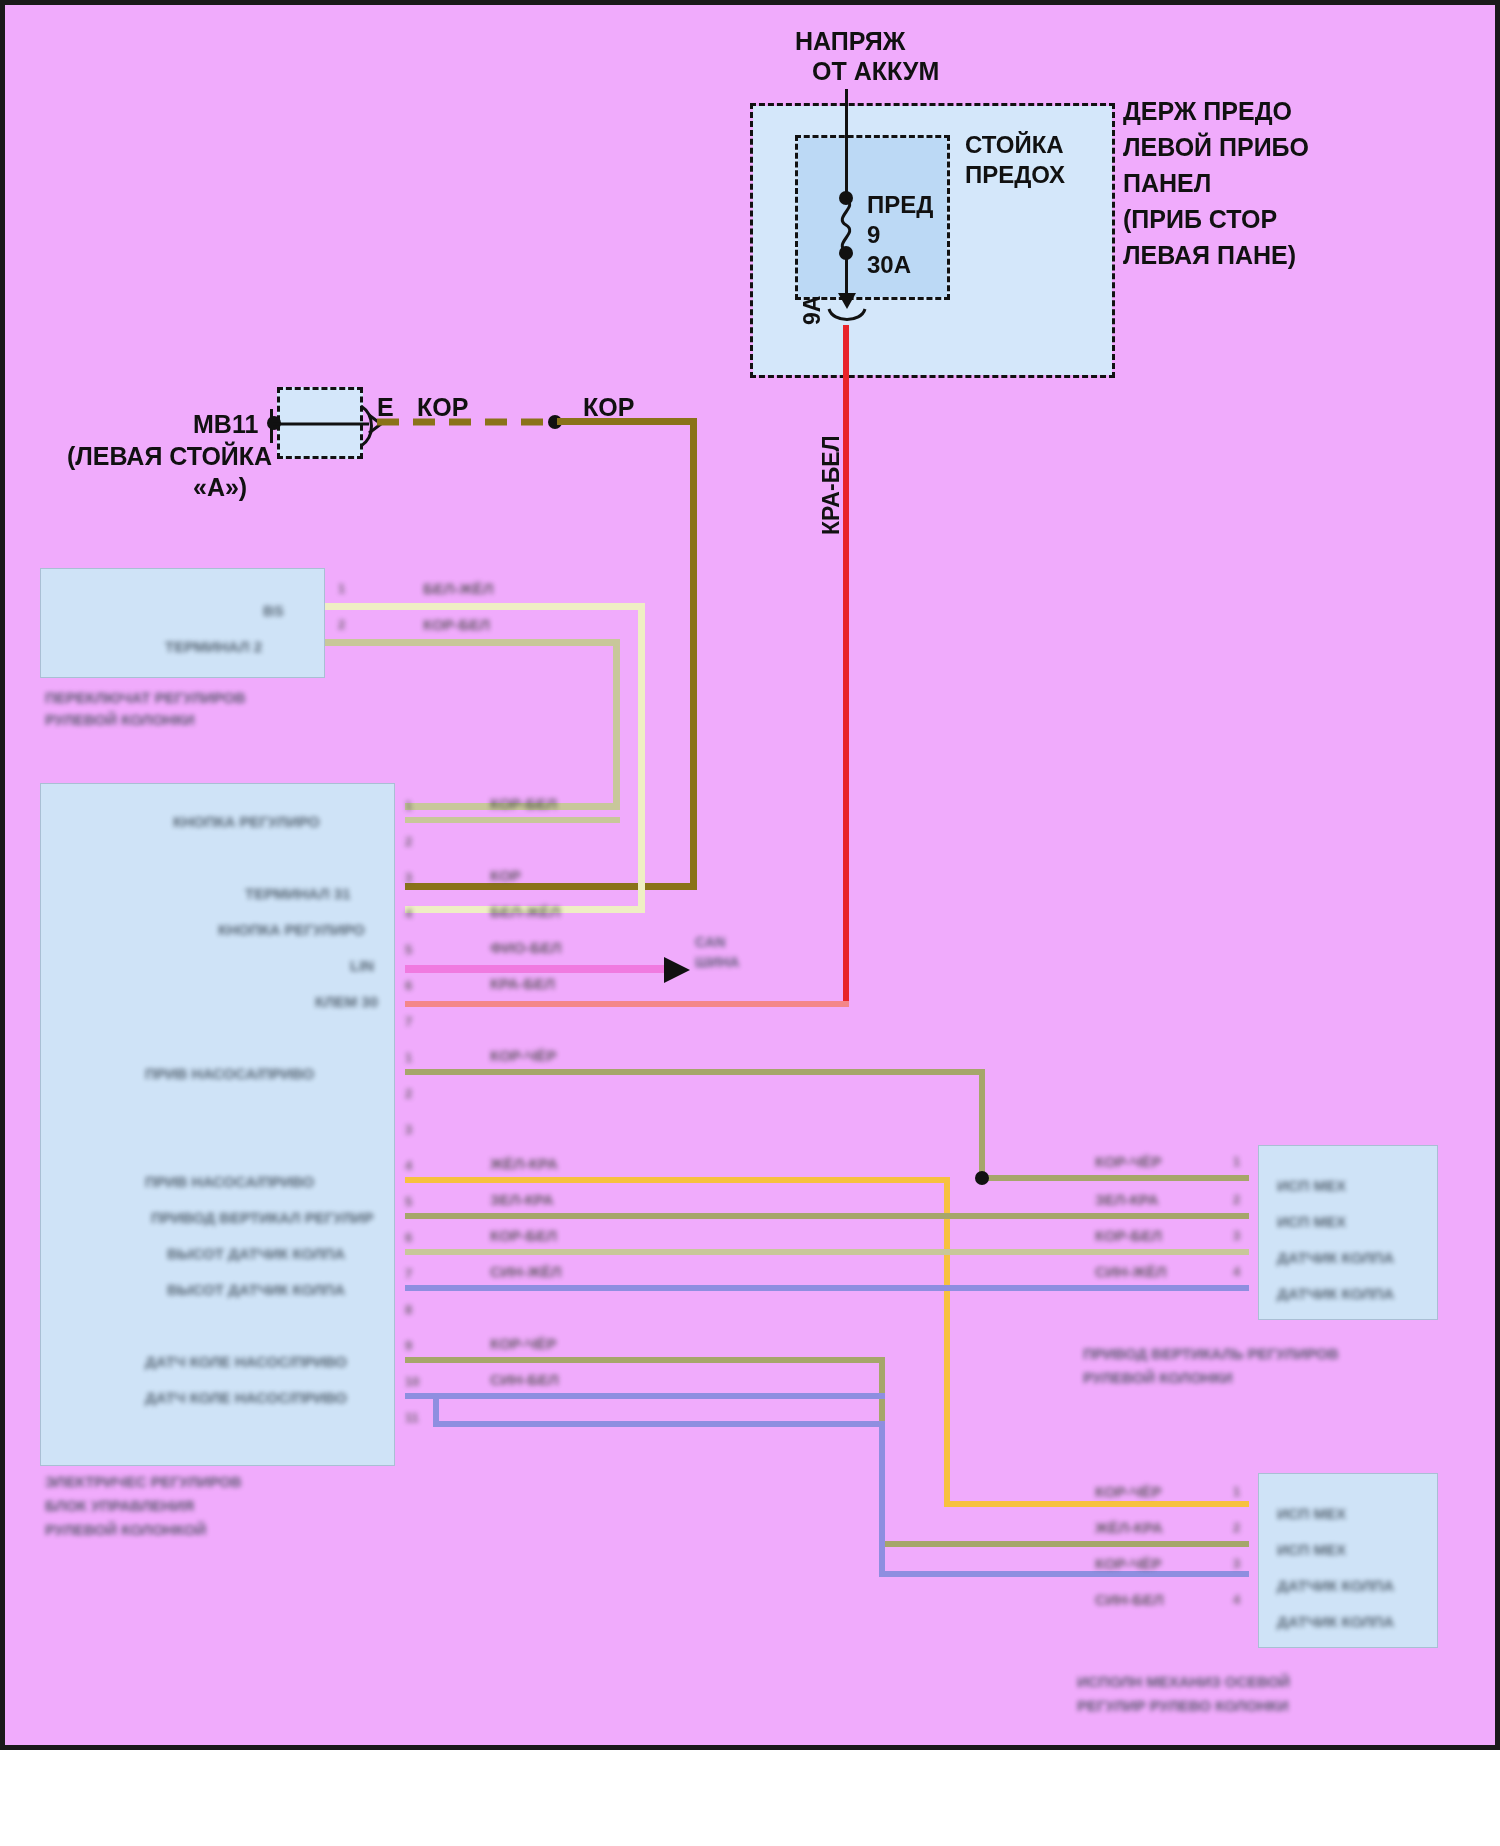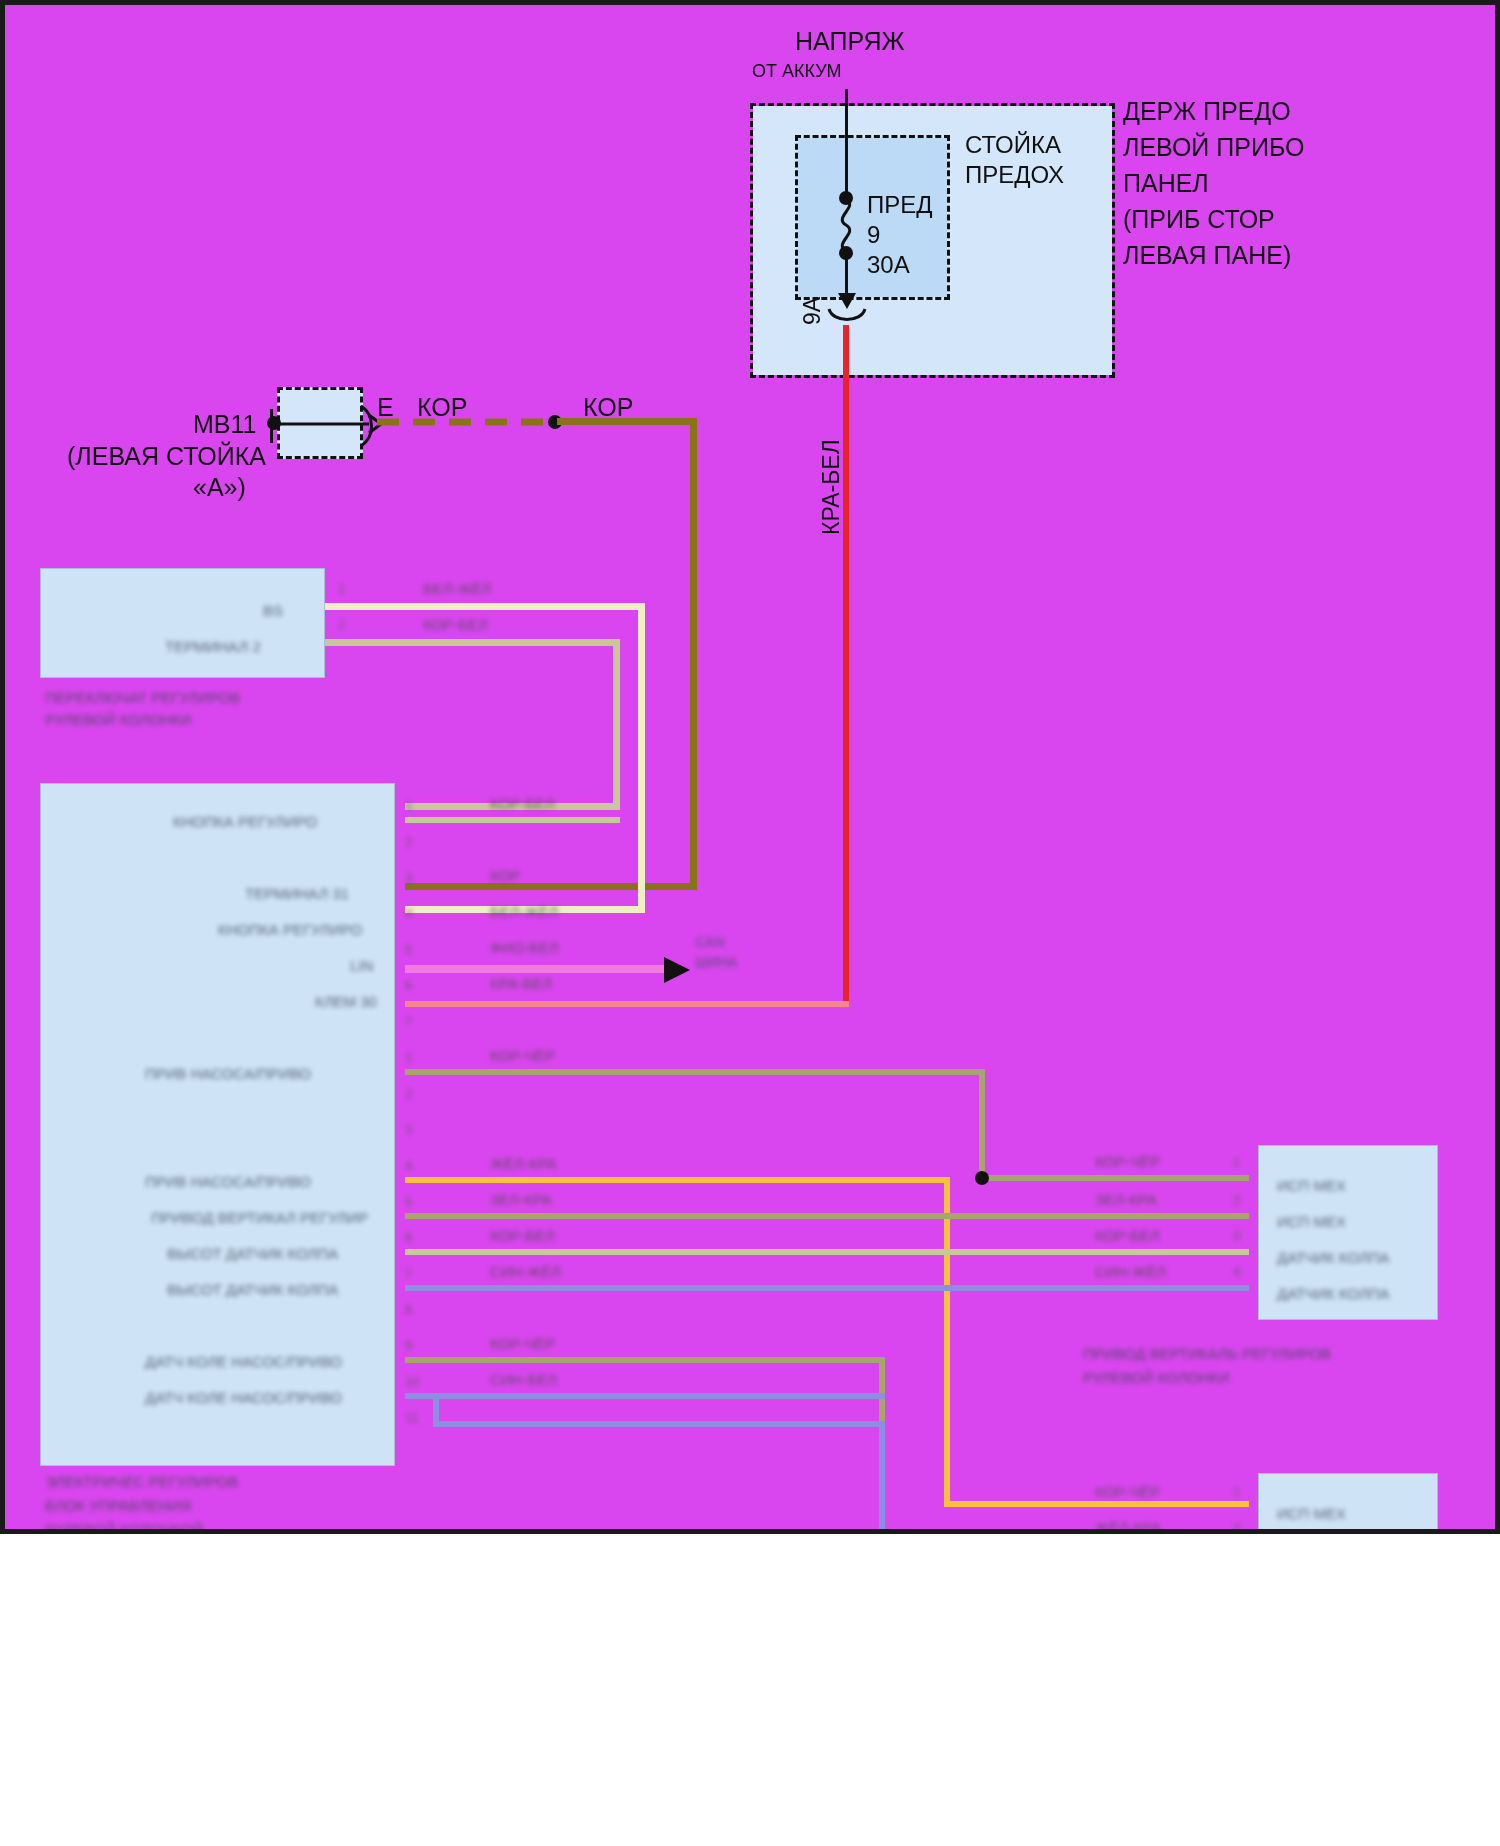--- a/index.html
+++ b/index.html
@@ -1,24 +1,25 @@
 <!DOCTYPE html>
 <html><head>
 <meta charset="utf-8">
 <style>
   html,body{margin:0;padding:0;background:#ffffff;}
   body{font-family:"Liberation Sans","DejaVu Sans",sans-serif;}
 
   #page{
     position:relative;
-    width:1500px;height:1534px;
-    background:#d946ef;
+    width:1500px;height:1750px;
+    background:#f0abfc;
     overflow:hidden;
     box-sizing:border-box;
     border:5px solid #1a1a1a;
+    font-weight:bold;
   }
 
   
   .blk{position:absolute;background:#cfe3f7;border:1px solid #a9bfd4;box-sizing:border-box;}
   .dash{position:absolute;border:3px dashed #111;box-sizing:border-box;background:transparent;}
   .fill{position:absolute;background:#cfe3f7;}
   .txt{position:absolute;white-space:pre;color:#111;font-size:23px;line-height:29px;}
   .wire{position:absolute;}
   .dot{position:absolute;width:14px;height:14px;border-radius:50%;background:#111;}
 
@@ -40,21 +41,21 @@
   .vline{position:absolute;background:#111;width:3px;}
 
   svg{position:absolute;overflow:visible;}
 </style>
 </head>
 <body>
 
 <div id="page">
 
   <div class="txt" style="left:790px;top:22px;font-size:25px;">НАПРЯЖ</div>
-  <div class="txt" style="left:747px;top:52px;font-size:18px;">ОТ АККУМ</div>
+  <div class="txt" style="left:807px;top:52px;font-size:25px;">ОТ АККУМ</div>
 
   <div class="fill" id="fuse-outer-fill"></div>
   <div class="dash" id="fuse-outer"></div>
 
   <div class="fill" id="fuse-inner-fill"></div>
   <div class="dash" id="fuse-inner"></div>
 
   <div class="txt" style="left:960px;top:125px;font-size:24px;">СТОЙКА</div>
   <div class="txt" style="left:960px;top:155px;font-size:24px;text-align:center;">ПРЕДОХ</div>
 

